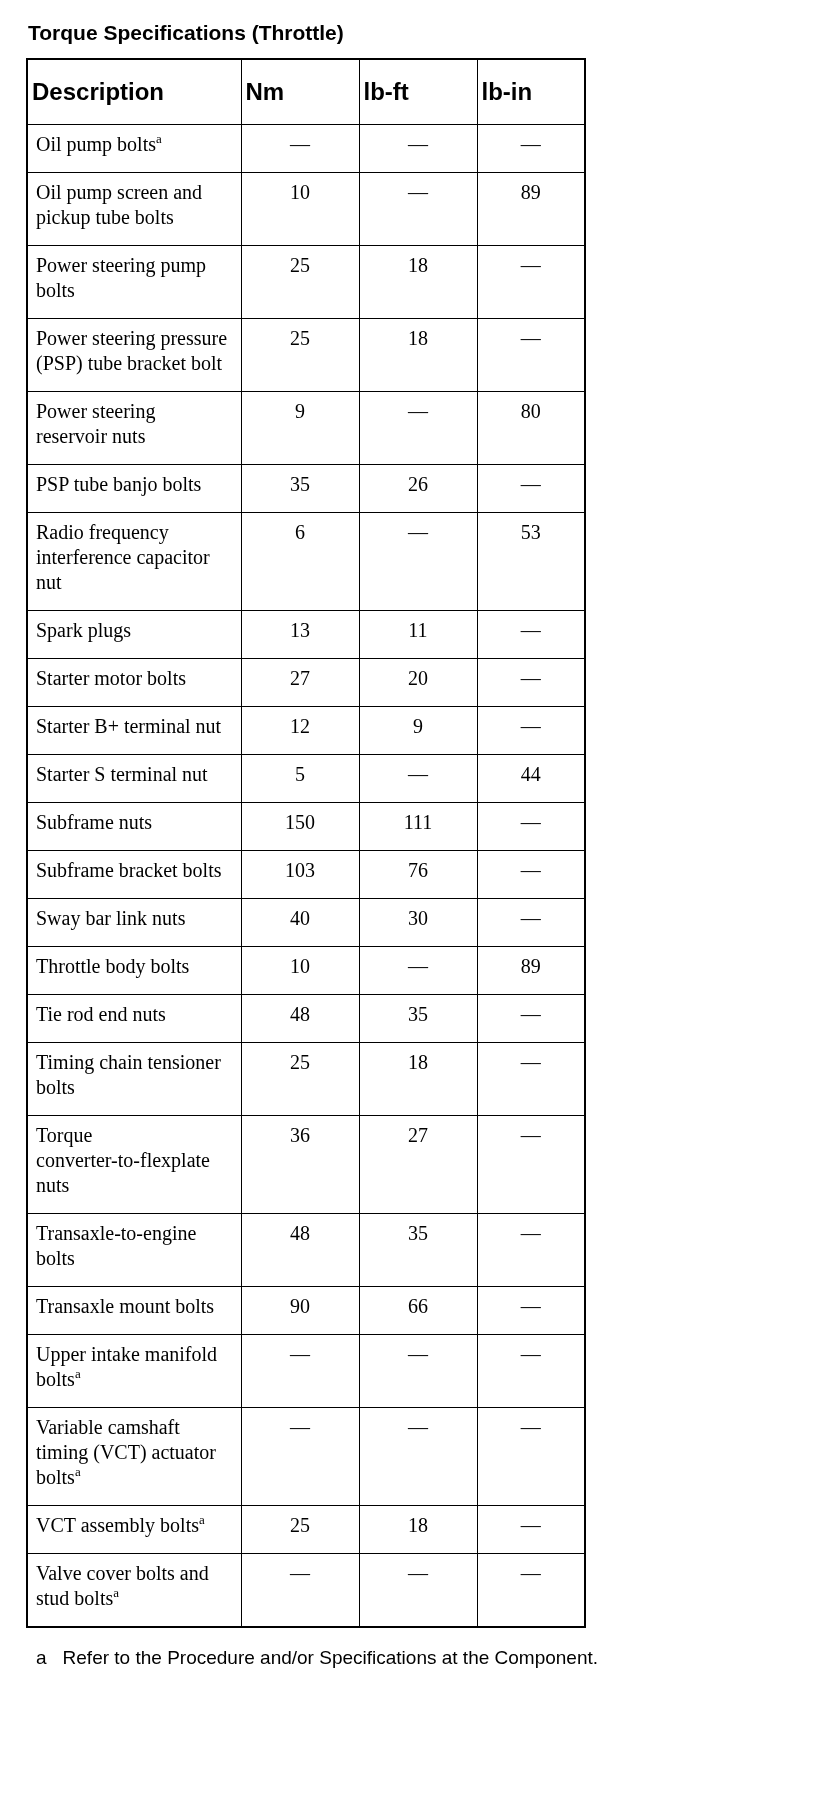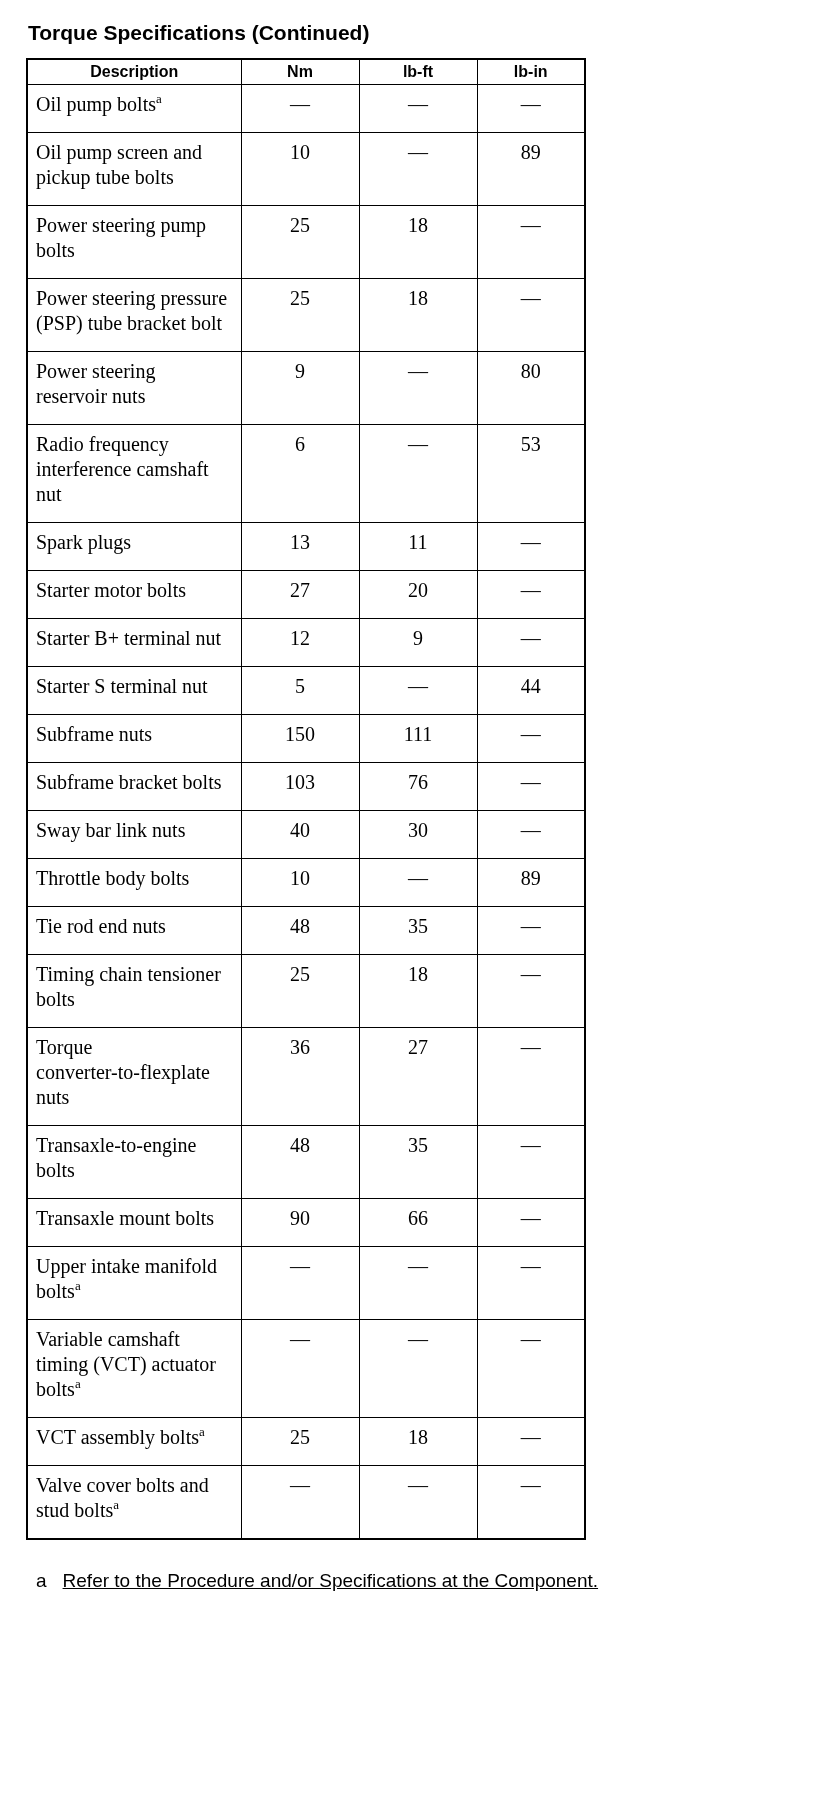--- a/index.html
+++ b/index.html
@@ -31,24 +31,24 @@
   }
   table.spec th,
   table.spec td {
     border: 1px solid #000000;
     vertical-align: top;
     overflow: hidden;
   }
   table.spec th {
     font-family: "Liberation Sans", sans-serif;
     font-weight: bold;
-    font-size: 16px;
+    font-size: 24px;
     line-height: 24px;
-    text-align: center;
-    padding: 0 4px;
+    text-align: left;
+    padding: 20px 4px;
   }
   table.spec td {
     font-size: 20px;
     line-height: 25px;
     padding: 7px 8px 15px 8px;
   }
   td.col-desc {
     text-align: left;
     padding-left: 9px;
     white-space: pre-line;
@@ -58,34 +58,33 @@
     text-align: center;
   }
   sup.fn-ref {
     font-size: 13px;
     line-height: 0;
   }
   .footnote {
     font-family: "Liberation Sans", sans-serif;
     font-size: 19px;
     line-height: 23px;
-    margin: 29px 0 0 10px;
-    text-decoration: underline;
+    margin: 18px 0 0 10px;
   }
   .footnote .fn-marker {
     display: inline-block;
     margin-right: 16px;
   }
 </style>
 </head>
 <body>
 
 <div class="page">
 
-  <div class="doc-title">Torque Specifications (Continued)</div>
+  <div class="doc-title">Torque Specifications (Throttle)</div>
 
   <table class="spec">
     <colgroup>
       <col style="width:214px">
       <col style="width:118px">
       <col style="width:118px">
       <col style="width:108px">
     </colgroup>
     <thead>
       <tr>
@@ -124,22 +123,28 @@
           <td class="col-num">—</td>
         </tr>
         <tr>
           <td class="col-desc">Power steering
 reservoir nuts</td>
           <td class="col-num">9</td>
           <td class="col-num">—</td>
           <td class="col-num">80</td>
         </tr>
         <tr>
+          <td class="col-desc">PSP tube banjo bolts</td>
+          <td class="col-num">35</td>
+          <td class="col-num">26</td>
+          <td class="col-num">—</td>
+        </tr>
+        <tr>
           <td class="col-desc">Radio frequency
-interference camshaft
+interference capacitor
 nut</td>
           <td class="col-num">6</td>
           <td class="col-num">—</td>
           <td class="col-num">53</td>
         </tr>
         <tr>
           <td class="col-desc">Spark plugs</td>
           <td class="col-num">13</td>
           <td class="col-num">11</td>
           <td class="col-num">—</td>

